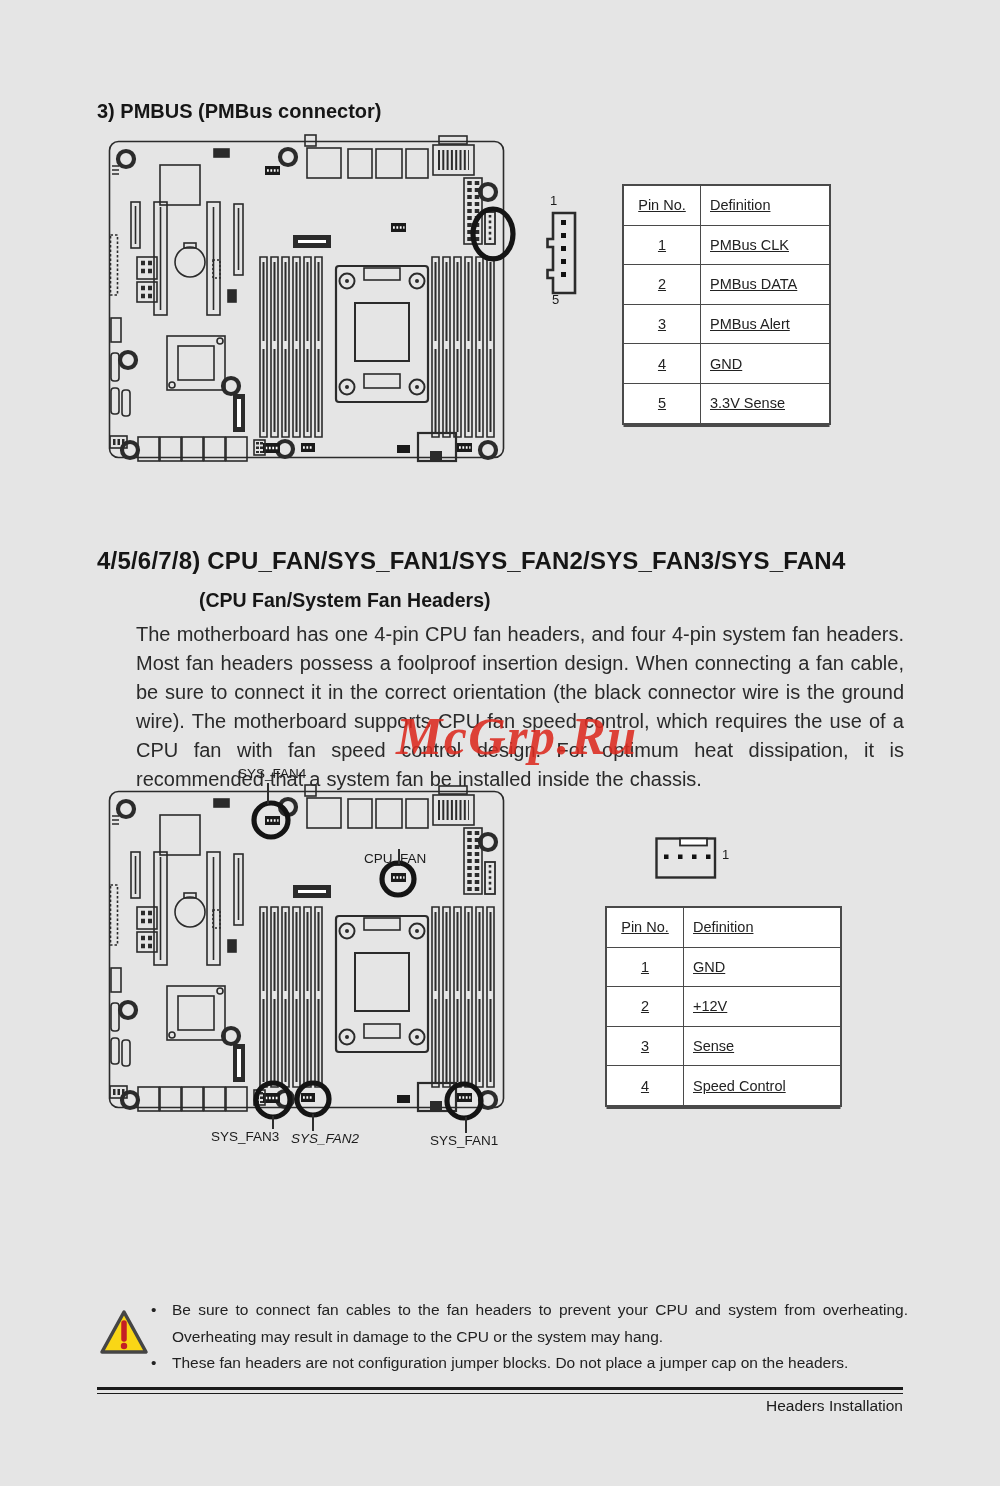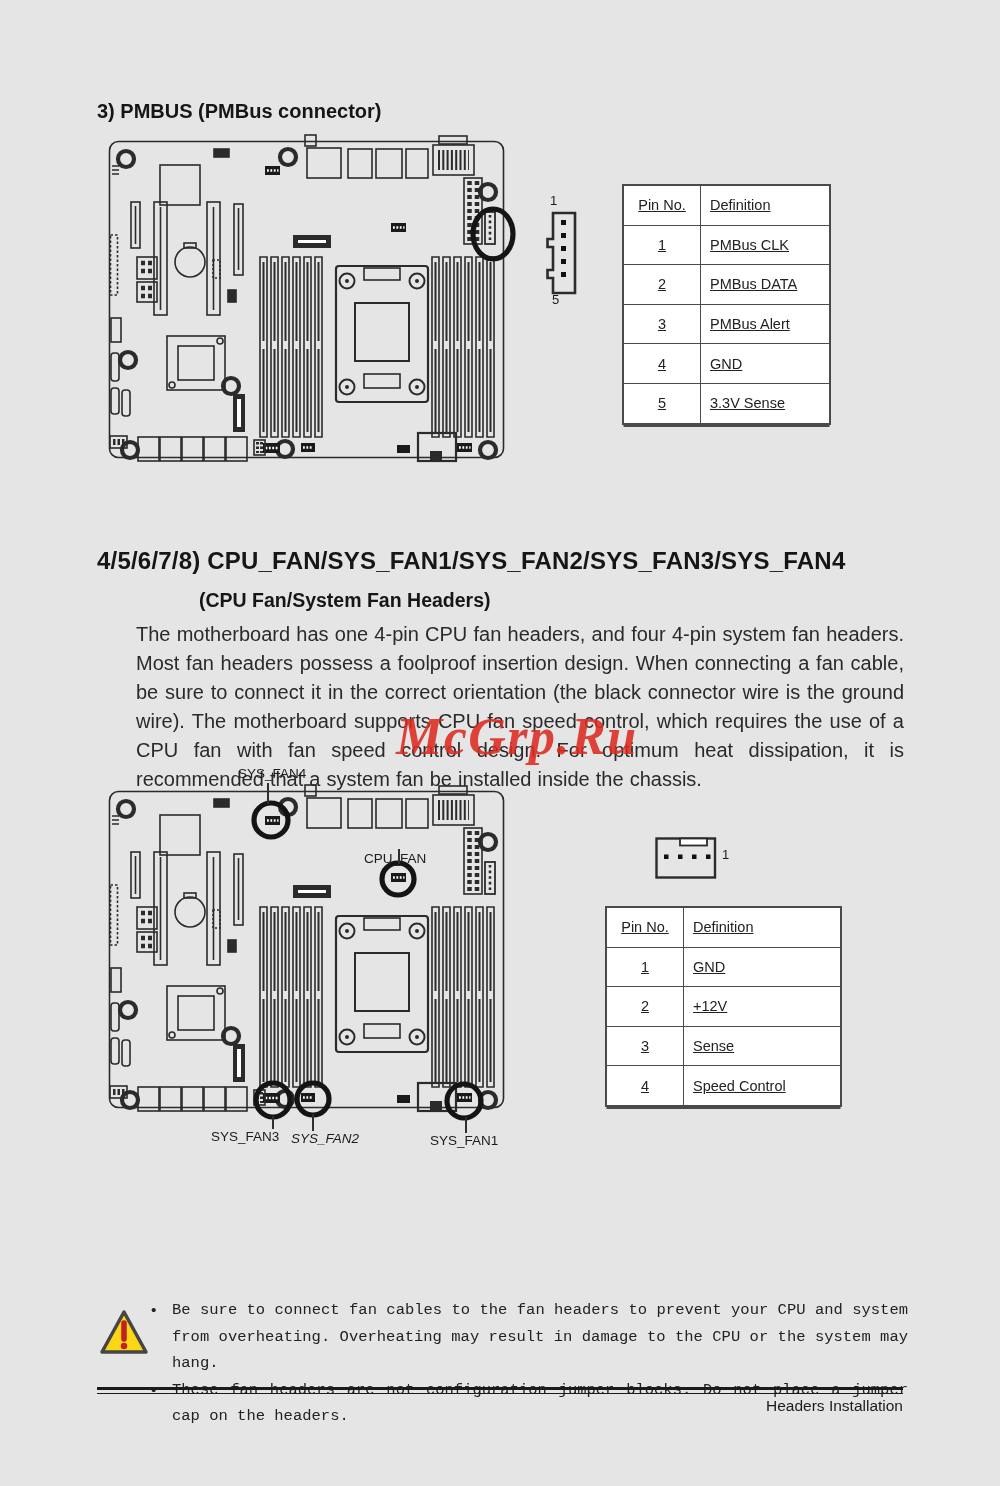--- a/index.html
+++ b/index.html
@@ -16,21 +16,21 @@
   .pin-table .c1{width:62px;text-align:center;}
   .pin-table .c2{width:112px;padding-left:9px;text-align:left;}
   .t2 .c2{width:140px;}
   .diagram-label{font-size:13.5px;color:#1c1c1c;white-space:nowrap;text-align:center;}
   .pin-num{font-size:13px;color:#1c1c1c;}
   .leader{position:absolute;width:1.5px;background:#2e2e2e;}
   .watermark{font-family:"Liberation Serif", serif;font-style:italic;font-weight:bold;
              font-size:52px;color:#dc2b20;opacity:.88;letter-spacing:1.5px;white-space:nowrap;}
   .bullet-row{display:flex;font-size:15.5px;line-height:26.5px;color:#222;}
   .bullet-marker{width:21px;flex:none;}
-  .bullet-body{flex:1;text-align:justify;font-family:Liberation Mono, monospace;}
+  .bullet-body{flex:1;text-align:justify;}
   .footer-rule{border-top:3px solid #1b1b1b;border-bottom:1.5px solid #1b1b1b;height:3px;}
   .footer-text{font-size:15.5px;color:#1b1b1b;}
   svg{overflow:visible;}
 </style>
 </head>
 <body>
 
 <svg width="0" height="0" style="position:absolute" aria-hidden="true">
   <defs>
     <g id="mb-board" stroke="#2b2b2b" stroke-width="1.6" fill="none">

